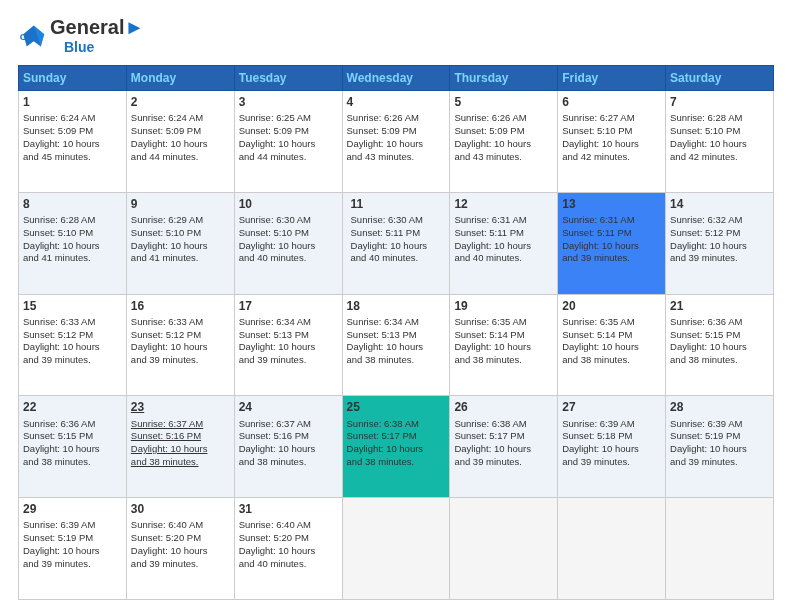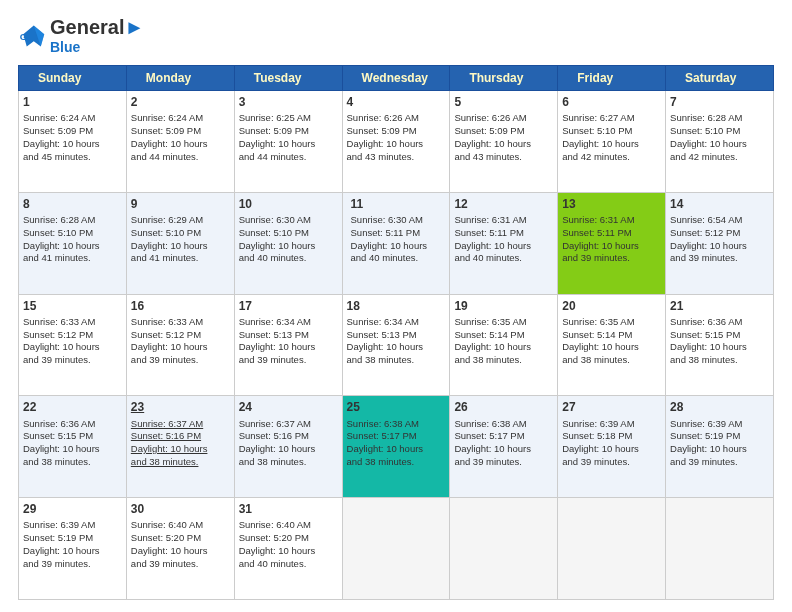--- a/index.html
+++ b/index.html
@@ -47,24 +47,24 @@
     }
     .calendar {
       flex: 1;
       border: 1px solid #ccc;
       border-collapse: collapse;
       width: 100%;
       table-layout: fixed;
     }
     .calendar th {
       background: #2563b0;
-      color: #fef9c3;
+      color: #7dd3fc;
       font-size: 12px;
       font-weight: bold;
-      padding: 5px 19px;
+      padding: 5px 4px;
       text-align: left;
       border: 1px solid #1a4f9c;
     }
     .calendar td {
       vertical-align: top;
       border: 1px solid #ccc;
       padding: 3px 4px;
       font-size: 9.5px;
       color: #333;
       line-height: 1.35;
@@ -90,21 +90,21 @@
   <div class="header">
     <div class="logo">
       <svg class="logo-icon" viewBox="0 0 32 32">
         <rect x="0" y="0" width="32" height="32" fill="white"></rect>
         <polygon points="18,4 30,14 26,28 18,22 10,28 6,14" fill="#1a73c8"></polygon>
         <polygon points="18,4 30,14 26,28" fill="#2196f3" opacity="0.5"></polygon>
         <text x="2" y="20" font-size="11" font-weight="bold" fill="#1a73c8" font-family="Arial">G</text>
       </svg>
       <div>
         <div style="font-size:20px;font-weight:bold;color:#333;">General<span style="color:#1a73c8;">►</span></div>
-        <div style="font-size:14px;font-weight:bold;color:#1a73c8;">Blue</div>
+        <div style="font-size:14px;font-weight:bold;color:#1a73c8;margin-left:14px;">Blue</div>
       </div>
     </div>
     <div class="title-block">
       <div class="month-title"></div>
       <div class="location-title"></div>
     </div>
   </div>
 
   <table class="calendar" id="calendar-table">
     <thead id="calendar-head">
@@ -199,30 +199,30 @@
             <div>Daylight: 10 hours</div>
             <div>and 40 minutes.</div>
           </td>
           <td style="background: rgb(238, 243, 250);">
             <span class="day-num">12</span>
             <div>Sunrise: 6:31 AM</div>
             <div>Sunset: 5:11 PM</div>
             <div>Daylight: 10 hours</div>
             <div>and 40 minutes.</div>
           </td>
-          <td style="background: #84cc16;">
+          <td style="background: #3b82f6;">
             <span class="day-num">13</span>
             <div>Sunrise: 6:31 AM</div>
             <div>Sunset: 5:11 PM</div>
             <div>Daylight: 10 hours</div>
             <div>and 39 minutes.</div>
           </td>
           <td style="background: rgb(238, 243, 250);">
             <span class="day-num">14</span>
-            <div>Sunrise: 6:54 AM</div>
+            <div>Sunrise: 6:32 AM</div>
             <div>Sunset: 5:12 PM</div>
             <div>Daylight: 10 hours</div>
             <div>and 39 minutes.</div>
           </td>
         </tr>
         <tr>
           <td>
             <span class="day-num">15</span>
             <div>Sunrise: 6:33 AM</div>
             <div>Sunset: 5:12 PM</div>

